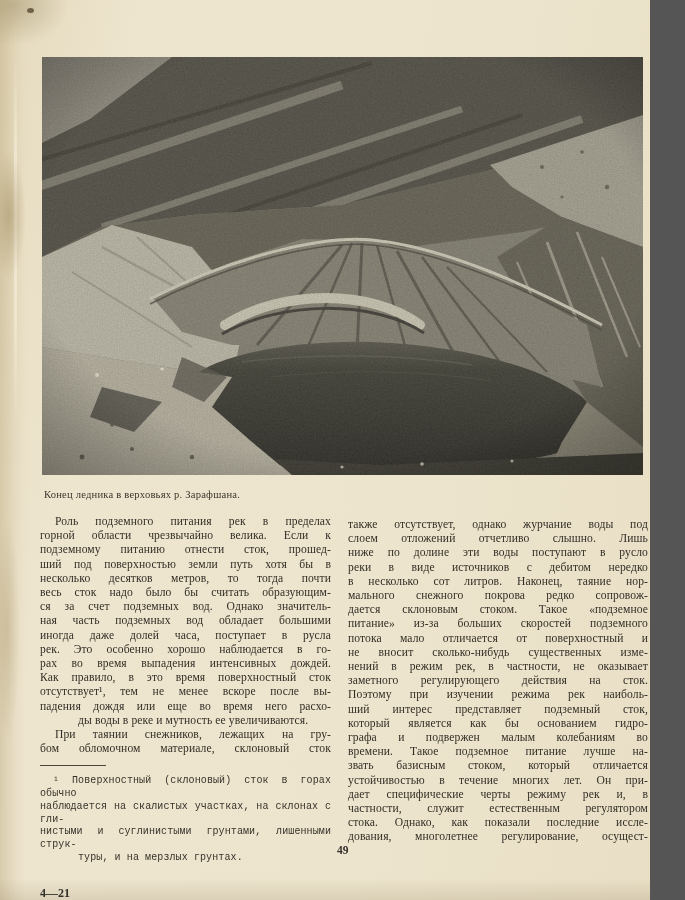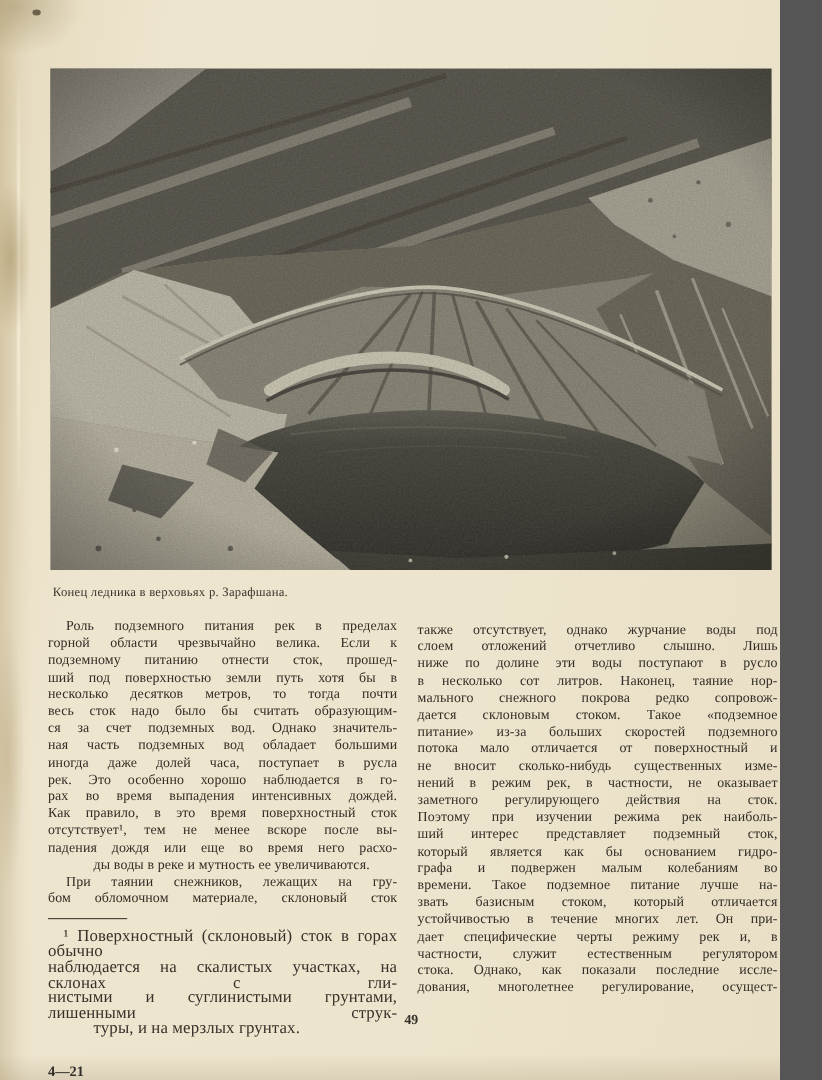--- a/index.html
+++ b/index.html
@@ -31,21 +31,21 @@
     font-size:10.6px;color:#3c382e;letter-spacing:.2px;}
 
   .col{position:absolute;color:#322e26;}
   .col-left{left:40px;top:515px;width:291px;}
   .col-right{left:348px;top:518px;width:300px;}
   .line{font-size:11.6px;line-height:14.2px;text-align:justify;text-align-last:justify;
     letter-spacing:.1px;}
   .indent{text-indent:15px;}
   .end{text-align-last:left;margin-left:38px;}
   .fn-rule{width:66px;height:0;border-top:1.4px solid #4c473b;margin:9px 0 9px 0;}
-  .footnote .line{font-size:14px;line-height:12.7px;color:#36322a;}
+  .footnote .line{font-size:10px;line-height:12.7px;color:#36322a;font-family:Liberation Mono, monospace;}
   .footnote .indent{text-indent:13px;}
 
   .sig-mark{position:absolute;left:40px;top:886px;font-size:12px;font-weight:700;color:#33302a;}
   .page-number{position:absolute;left:337px;top:844px;font-size:11.5px;font-weight:700;color:#33302a;}
 </style>
 </head>
 <body>
 
 <div class="page">
 
@@ -207,20 +207,21 @@
       <div class="line">наблюдается на скалистых участках, на склонах с гли-</div>
       <div class="line">нистыми и суглинистыми грунтами, лишенными струк-</div>
       <div class="line end">туры, и на мерзлых грунтах.</div>
     </div>
   </div>
 
   <div class="col col-right">
     <div class="line">также отсутствует, однако журчание воды под</div>
     <div class="line">слоем отложений отчетливо слышно. Лишь</div>
     <div class="line">ниже по долине эти воды поступают в русло</div>
+    <div class="line">реки в виде источников с дебитом нередко</div>
     <div class="line">в несколько сот литров. Наконец, таяние нор-</div>
     <div class="line">мального снежного покрова редко сопровож-</div>
     <div class="line">дается склоновым стоком. Такое «подземное</div>
     <div class="line">питание» из-за больших скоростей подземного</div>
     <div class="line">потока мало отличается от поверхностный и</div>
     <div class="line">не вносит сколько-нибудь существенных изме-</div>
     <div class="line">нений в режим рек, в частности, не оказывает</div>
     <div class="line">заметного регулирующего действия на сток.</div>
     <div class="line">Поэтому при изучении режима рек наиболь-</div>
     <div class="line">ший интерес представляет подземный сток,</div>

